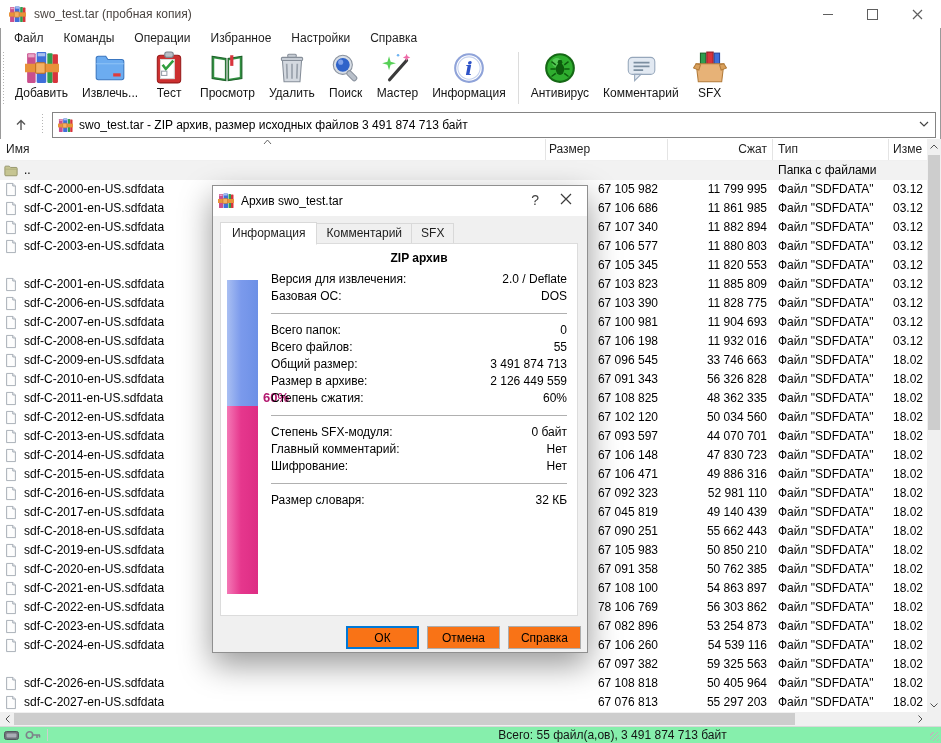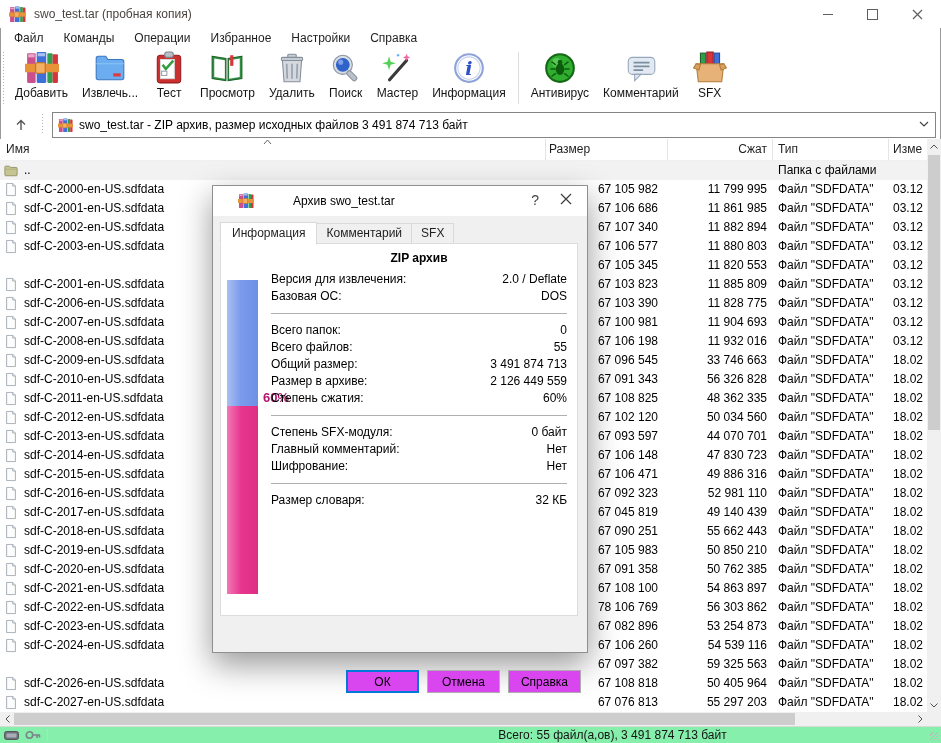--- a/index.html
+++ b/index.html
@@ -59,38 +59,38 @@
   .status{position:absolute;left:0;top:726px;width:941px;height:17px;background:#86efac;border-top:1px solid #d9d9d9;
           box-sizing:border-box;display:flex;align-items:center;}
   .sic{width:22px;display:flex;align-items:center;justify-content:center;height:16px;}
   .ssep{width:1px;height:12px;background:#cfcfcf;margin-left:3px;}
   .totals{position:absolute;left:440px;width:345px;text-align:center;color:#141414;}
   .rgrip{position:absolute;right:2px;bottom:2px;width:9px;height:9px;
      background:repeating-linear-gradient(135deg,transparent 0 2px,#b9b9b9 2px 3px);}
   
   .dialog{position:absolute;left:212px;top:185px;width:374px;height:466px;background:#f0f0f0;
           border:1px solid #8f8f8f;box-sizing:content-box;box-shadow:0 12px 30px rgba(0,0,0,.40);}
-  .dtitle{position:absolute;left:0;top:0;right:0;height:30px;background:#fff;display:flex;align-items:center;padding-left:25px;gap:32px;}
+  .dtitle{position:absolute;left:0;top:0;right:0;height:30px;background:#fff;display:flex;align-items:center;padding-left:5px;}
   .dtitle .dt{margin-left:7px;}
   .dq{position:absolute;right:48px;top:6px;font-size:14px;color:#444;}
   .dx{position:absolute;right:15px;top:7px;}
   .tabs{position:absolute;left:7px;top:37px;right:7px;height:21px;display:flex;align-items:flex-end;}
   .tab{height:17px;line-height:17px;padding:1px 9px;background:#f0f0f0;border:1px solid #d9d9d9;margin-right:-1px;color:#1f1f1f;}
   .tab.active{background:#fff;height:19px;line-height:19px;padding:1px 11px;margin-bottom:-1px;position:relative;z-index:3;border-bottom:1px solid #fff;}
   .panel{position:absolute;left:7px;top:57px;width:358px;height:373px;background:#fff;border:1px solid #dcdcdc;box-sizing:border-box;}
   .bar{position:absolute;left:6px;top:36px;width:31px;height:314px;}
   .bar .btop{width:100%;background:linear-gradient(90deg,#a9bff2 0%,#7b9aec 45%,#6d90e6 100%);}
   .bar .bbot{width:100%;background:linear-gradient(90deg,#f478b6 0%,#e6378d 45%,#dd2d84 100%);}
   .pctlabel{position:absolute;left:42px;top:146px;font-weight:bold;font-size:13px;color:#b3186f;}
   .info{position:absolute;left:50px;top:6px;width:296px;}
   .iheading{text-align:center;font-weight:bold;height:17px;line-height:17px;margin-bottom:4px;}
   .info-row{display:flex;justify-content:space-between;height:17px;line-height:17px;}
   .info-sep{border-top:1px solid #b0b0b0;margin:8px 0;}
   .dbuttons{position:absolute;left:0;top:440px;right:6px;display:flex;justify-content:flex-end;gap:8px;}
-  .dbtn{width:73px;height:23px;background:#d946ef;border:1px solid #adadad;display:flex;align-items:center;justify-content:center;box-sizing:border-box;margin-top:44px;}
+  .dbtn{width:73px;height:23px;background:#f97316;border:1px solid #adadad;display:flex;align-items:center;justify-content:center;box-sizing:border-box;}
   .dbtn.focus{border:2px solid #0078d7;}
   svg{display:block;}
 </style>
 </head>
 <body>
 
 <svg width="0" height="0" style="position:absolute">
   <defs>
     <symbol id="sym-rar" viewBox="0 0 32 32">
       <rect x="2" y="2" width="8" height="28" rx="1" fill="#c94f8d"></rect>

